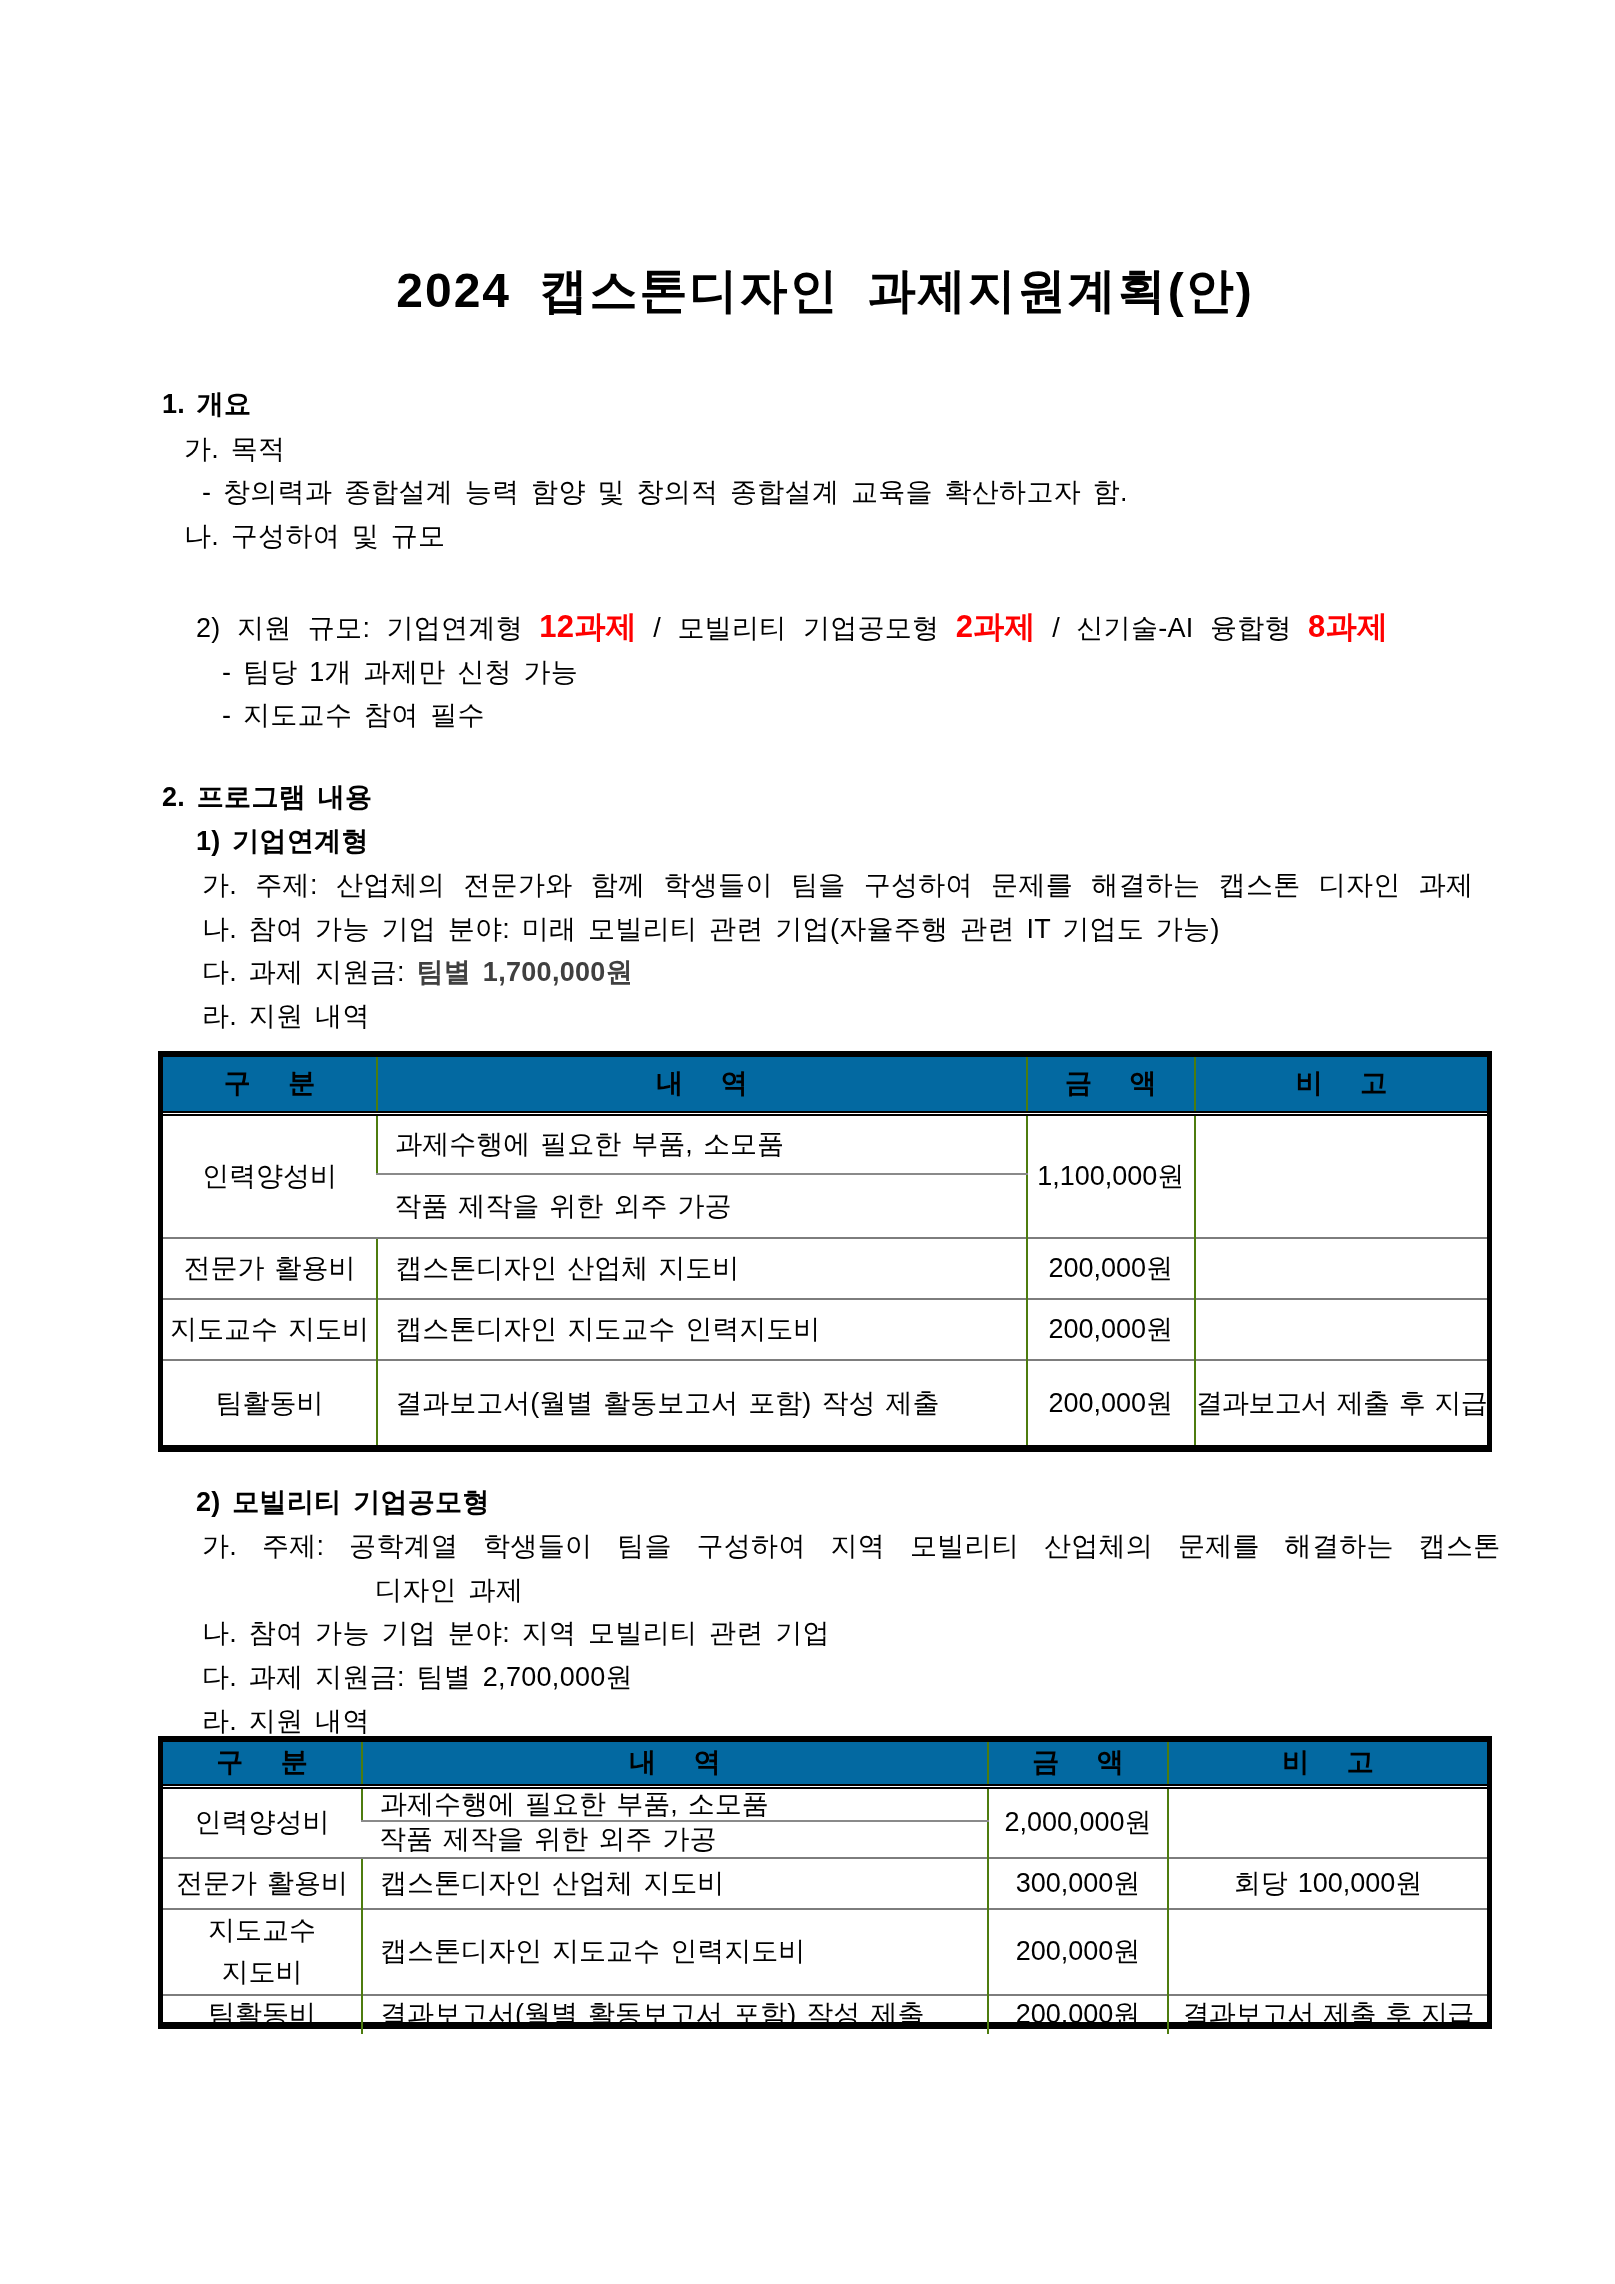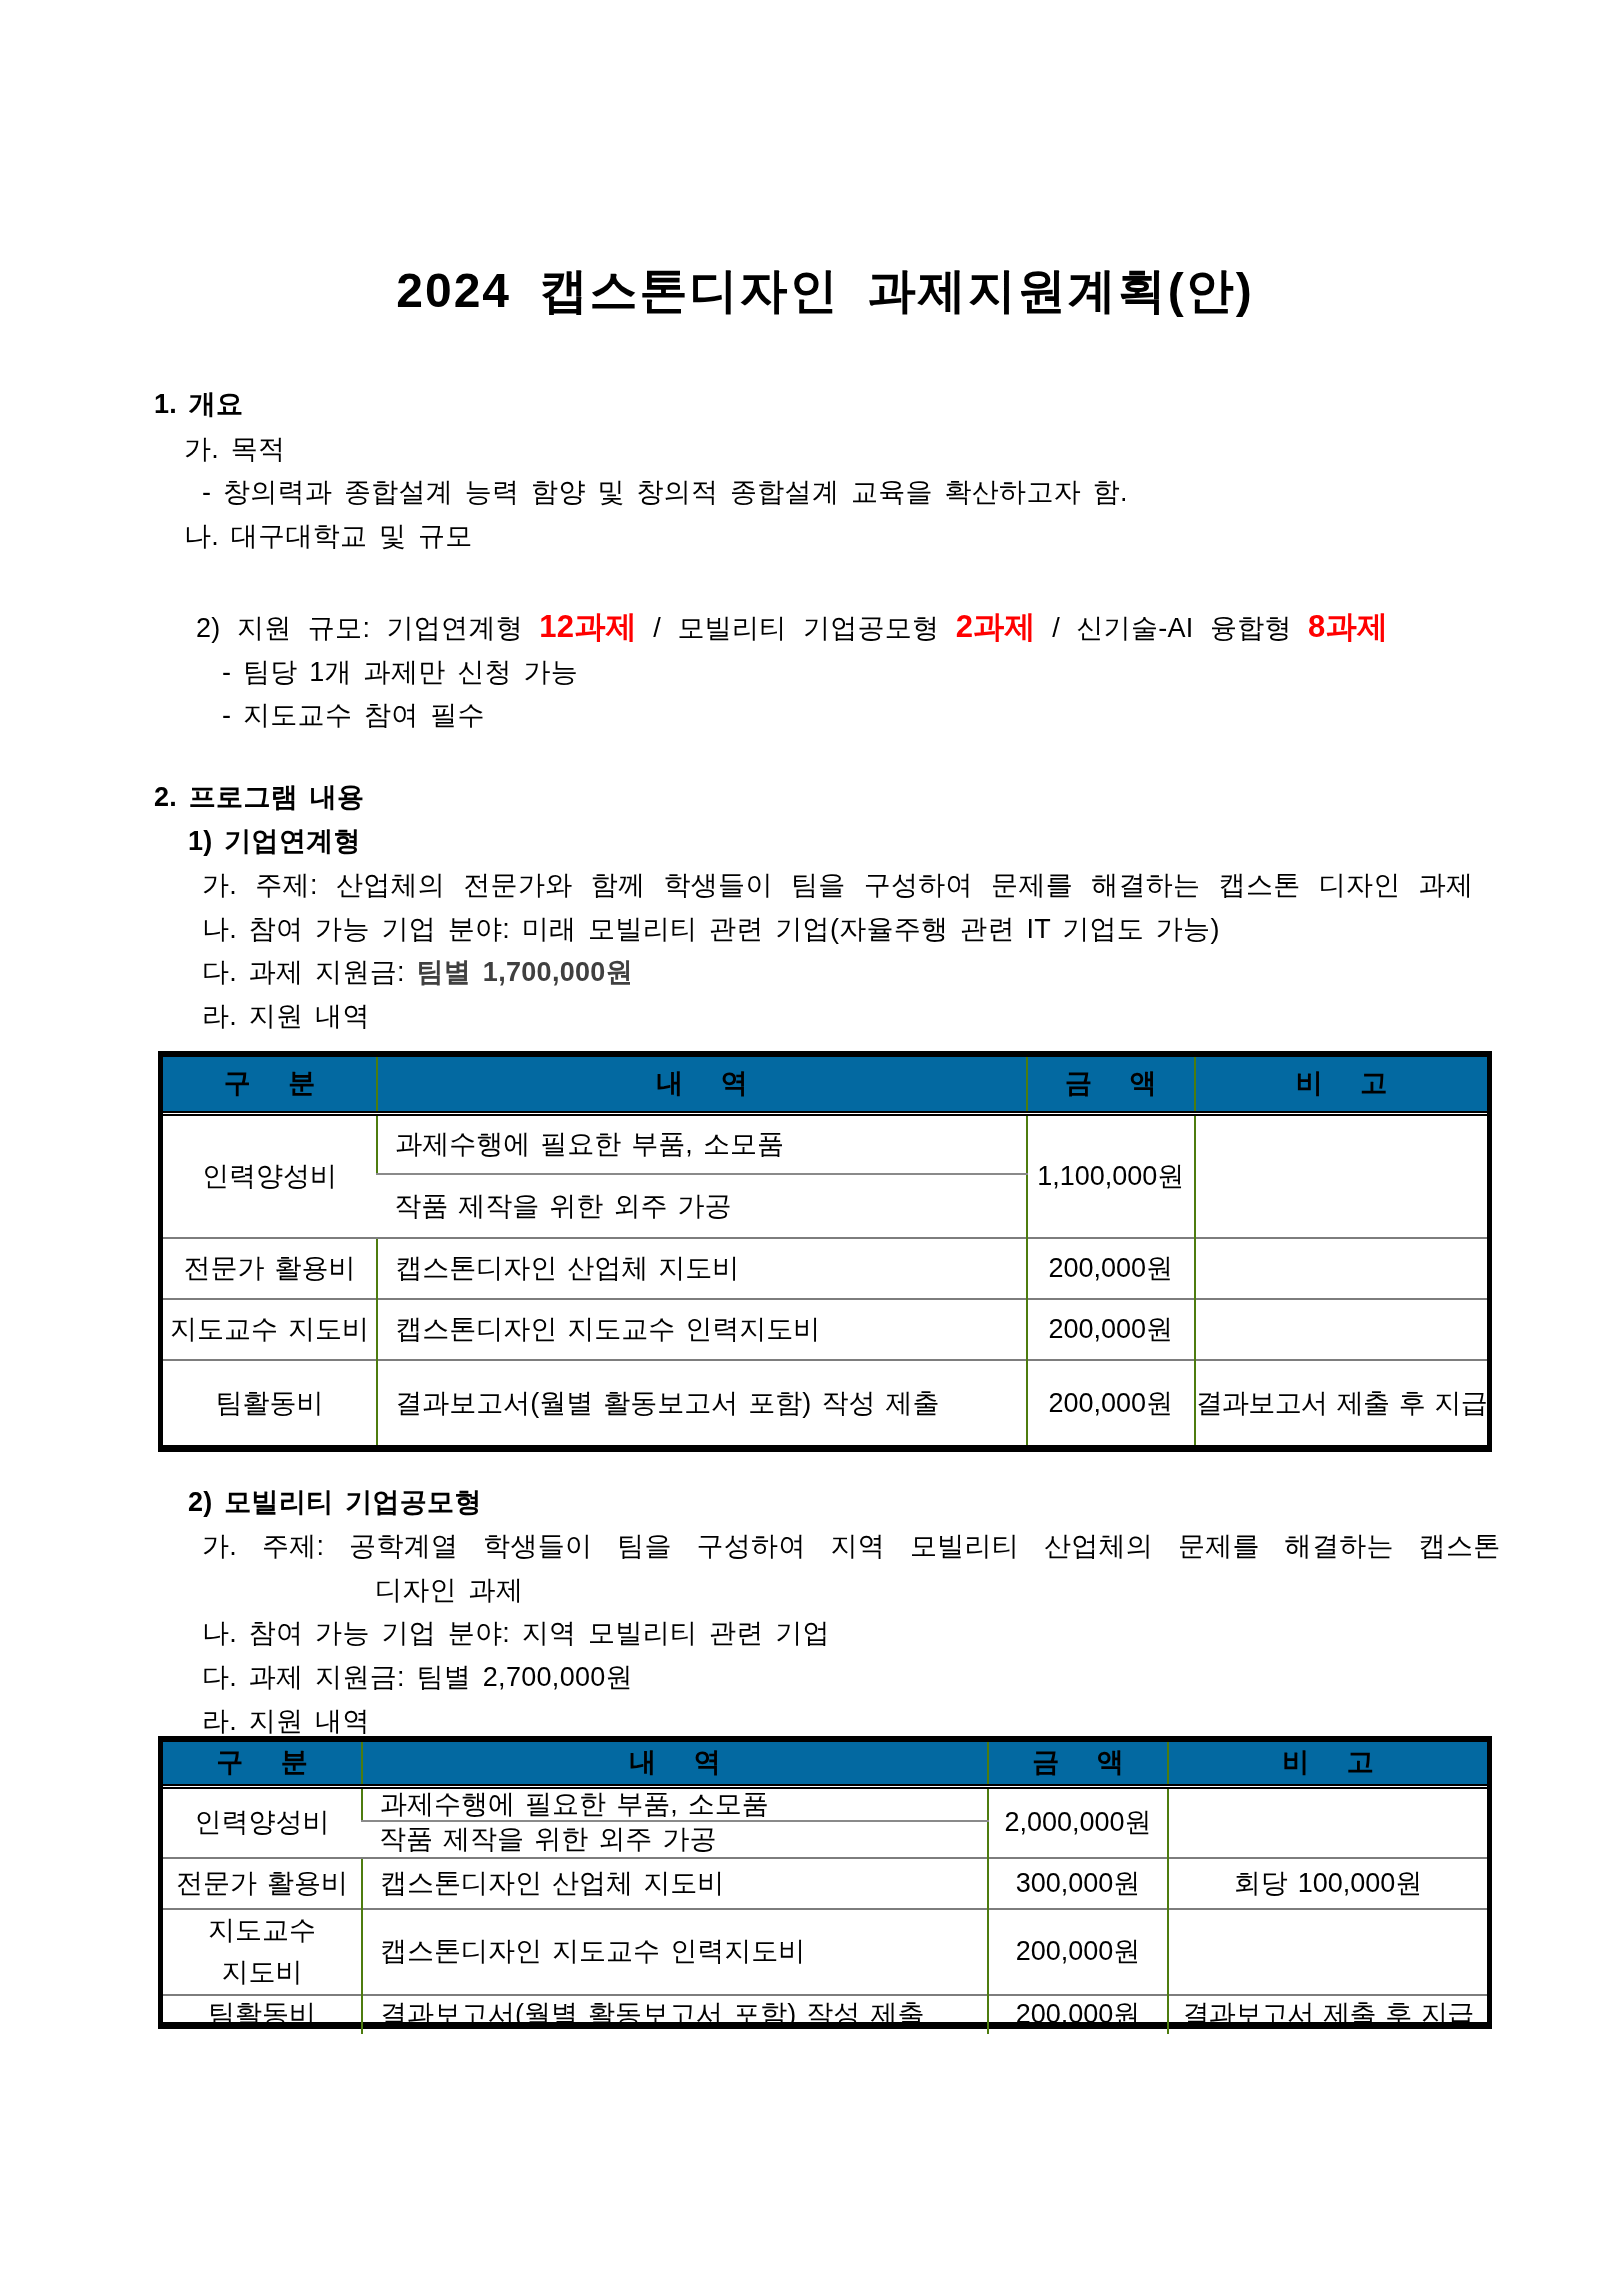--- a/index.html
+++ b/index.html
@@ -14,21 +14,21 @@
   }
   .ln{
     position:absolute;
     font-size:27px;
     line-height:1.25;
     white-space:nowrap;
     word-spacing:3.9px;
     letter-spacing:0.3px;
     color:#000;
   }
-  .b{font-weight:bold;}
+  .b{font-weight:bold;margin-left:8px;}
   .title{
     position:absolute;
     left:158px; top:259px; width:1334px;
     text-align:center;
     font-size:48px;
     font-weight:bold;
     letter-spacing:2px;
     word-spacing:13px;
     white-space:nowrap;
   }
@@ -89,21 +89,21 @@
 </head>
 <body>
 
 <div id="page">
 
   <div class="title">2024 캡스톤디자인 과제지원계획(안)</div>
 
   <div class="ln b" style="left:154px;top:388px;">1. 개요</div>
   <div class="ln" style="left:184px;top:433px;">가. 목적</div>
   <div class="ln" style="left:202px;top:476px;">- 창의력과 종합설계 능력 함양 및 창의적 종합설계 교육을 확산하고자 함.</div>
-  <div class="ln" style="left:184px;top:520px;">나. 대구대학교 및 규모</div>
+  <div class="ln" style="left:184px;top:520px;">나. 구성하여 및 규모</div>
 
   <div class="ln ws13" style="left:196px;top:608px;">
     <span>2) 지원 규모: 기업연계형 </span><span class="red">12과제</span><span> / 모빌리티 기업공모형 </span><span class="red">2과제</span><span> / 신기술-AI 융합형 </span><span class="red">8과제</span>
   </div>
 
   <div class="ln" style="left:222px;top:656px;">- 팀당 1개 과제만 신청 가능</div>
   <div class="ln" style="left:222px;top:699px;">- 지도교수 참여 필수</div>
 
   <div class="ln b" style="left:154px;top:781px;">2. 프로그램 내용</div>
 

